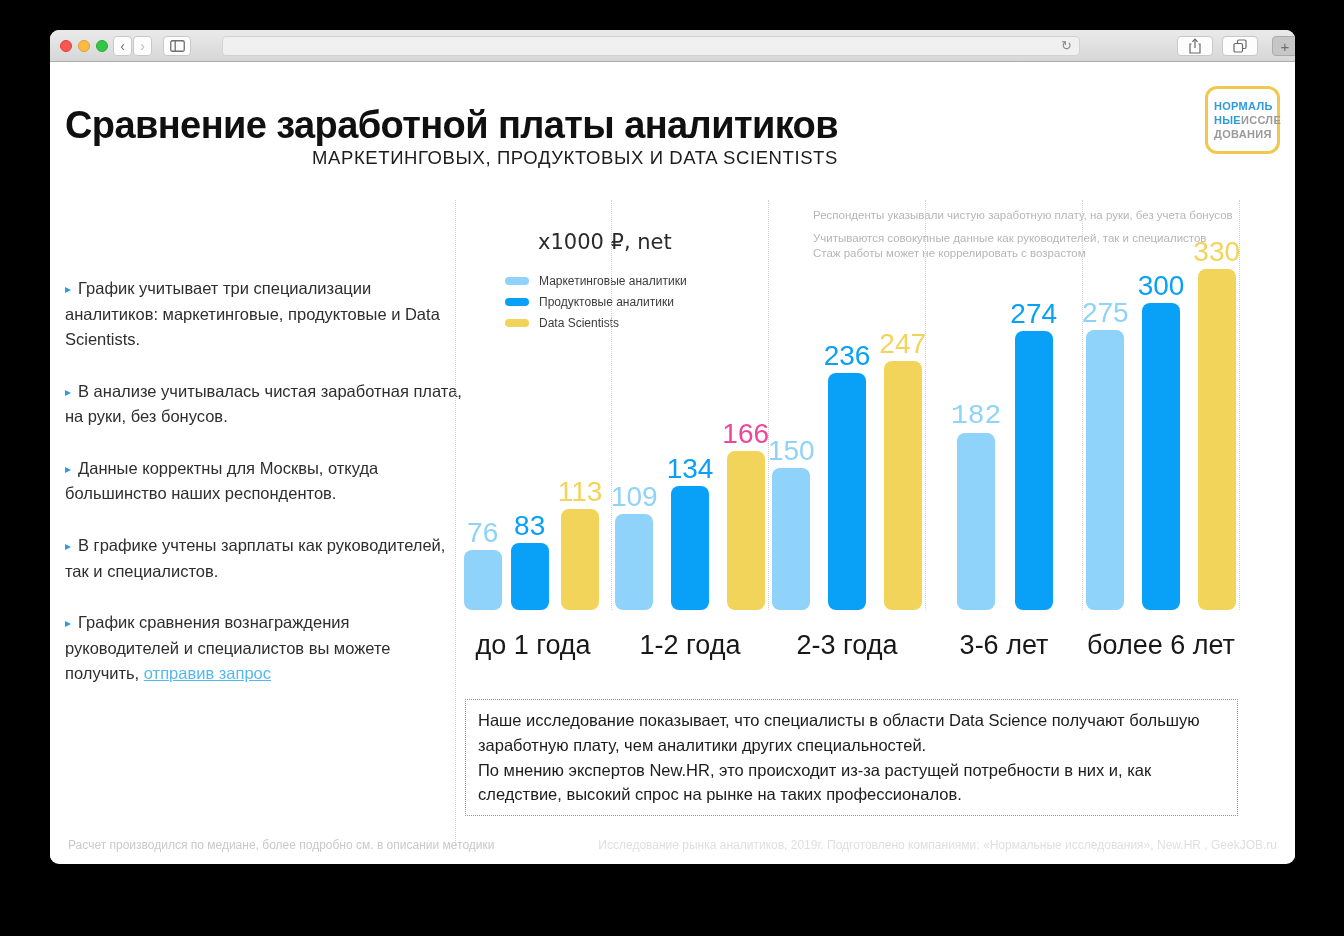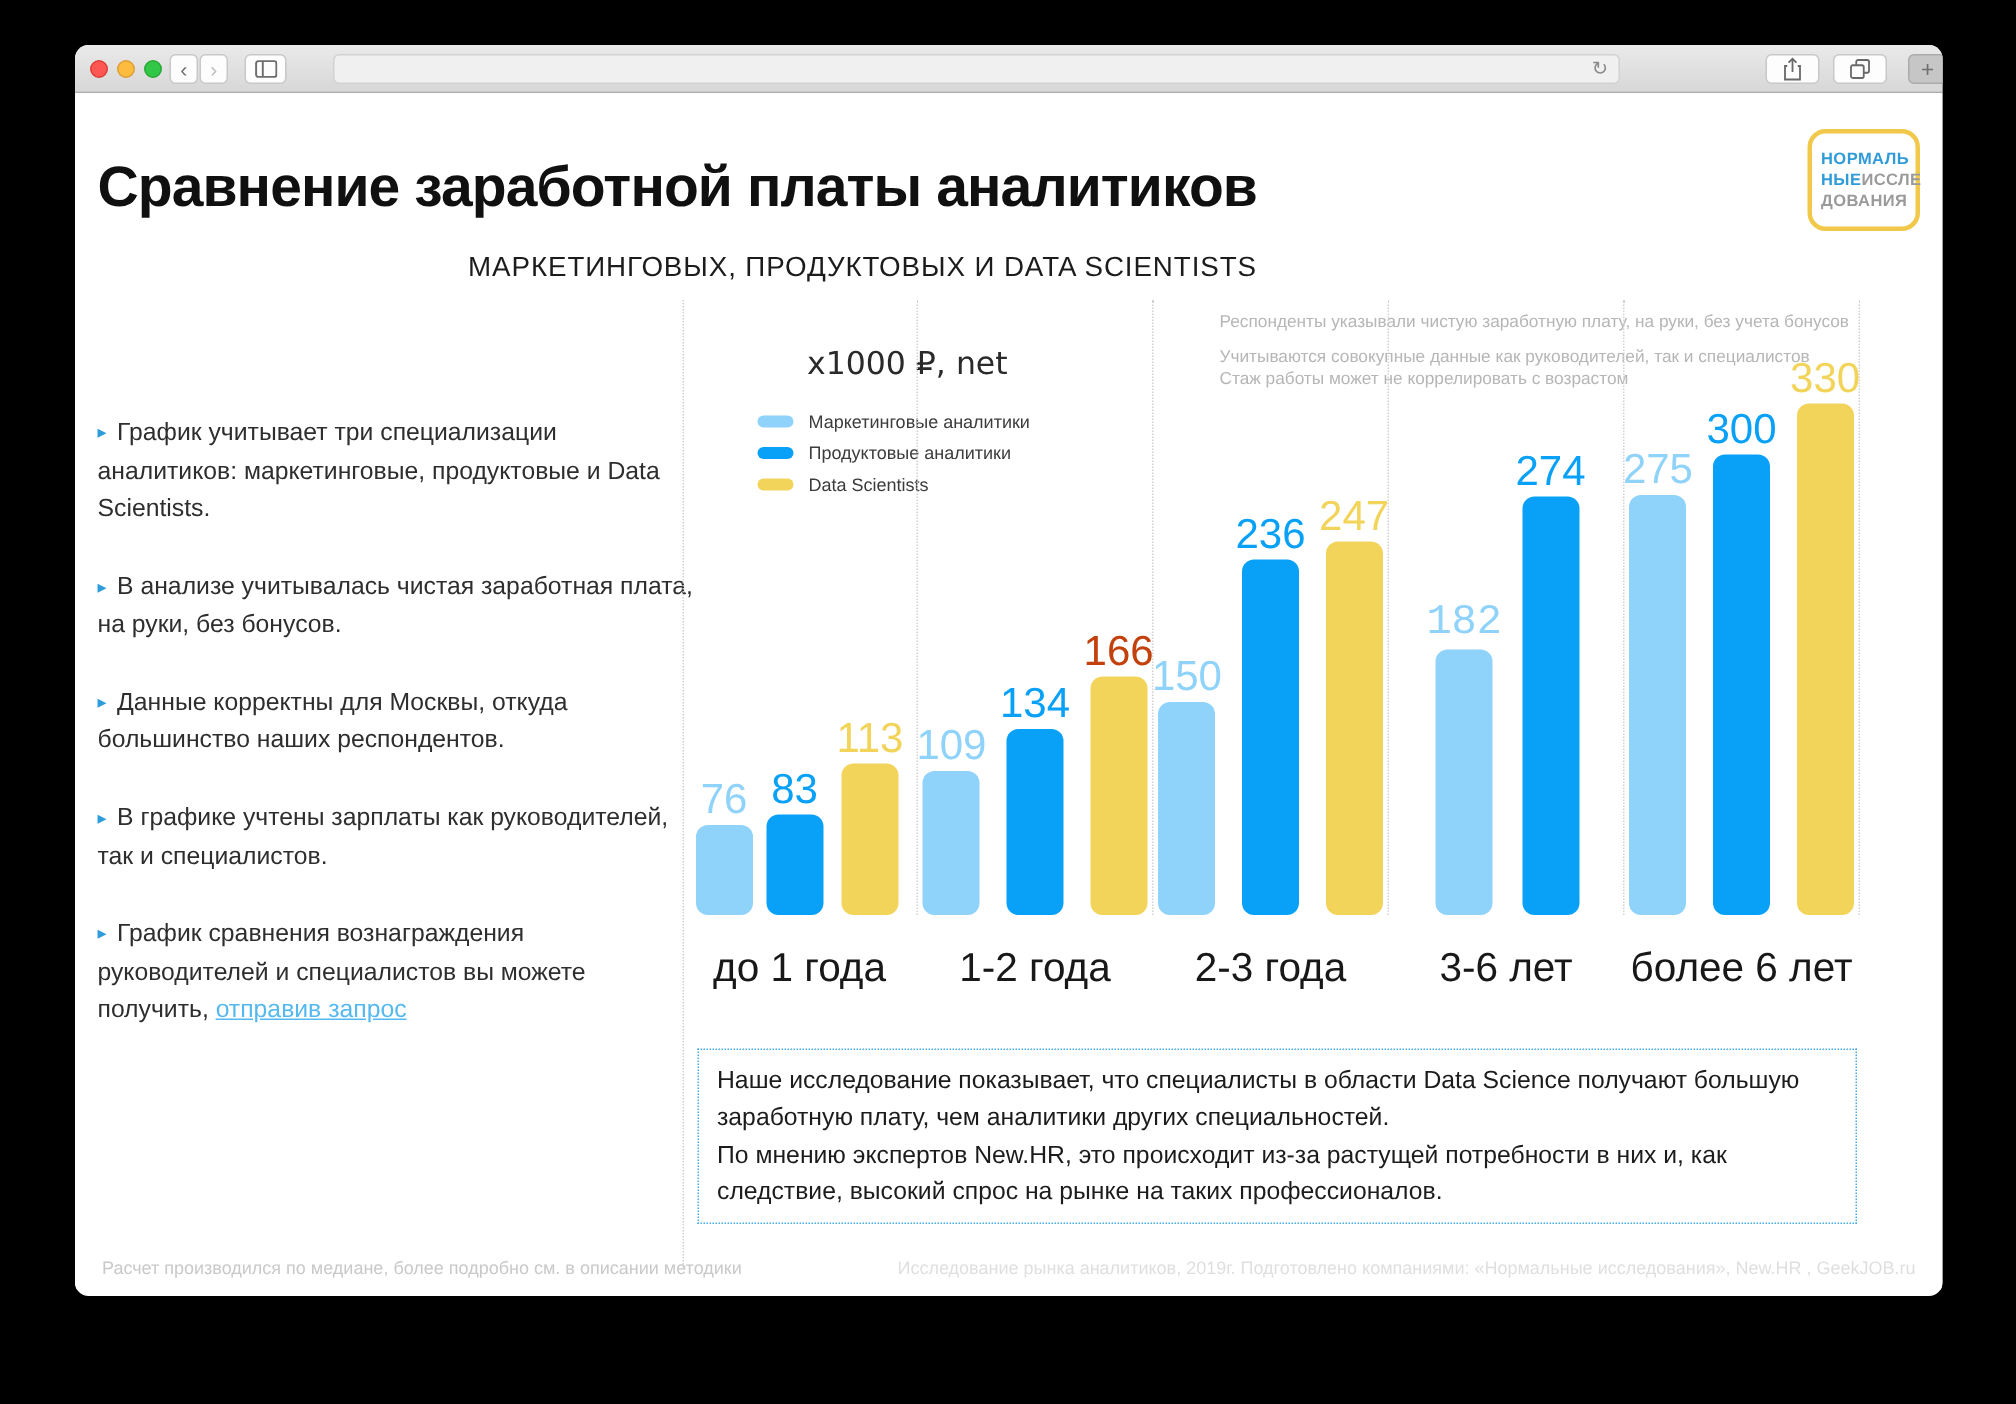--- a/index.html
+++ b/index.html
@@ -39,21 +39,21 @@
     background:#F0F0F0; border:1px solid #D2D2D2; border-radius:4px;
   }
   .reload { position:absolute; right:7px; top:1px; font-size:13px; color:#8A8A8A; cursor:default; }
   .icon-svg { display:block; }
   
   .content { position:relative; height:798px; background:#fff; }
   .title-wrap { position:absolute; left:15px; top:42px; display:inline-block; }
   .title-wrap h1 {
     margin:0; font-size:38px; font-weight:700; color:#101010; letter-spacing:-0.6px; white-space:nowrap;
   }
-  .subtitle { margin-top:20px; font-size:18.5px; letter-spacing:0.6px; color:#1c1c1c; text-align:right; }
+  .subtitle { margin-top:0; font-size:18.5px; letter-spacing:0.6px; color:#1c1c1c; text-align:right; }
   .logo {
     position:absolute; left:1155px; top:24px; width:75px; height:68px;
     border:3px solid #F2C84B; border-radius:12px; background:#fff;
     display:flex; flex-direction:column; justify-content:center; padding-left:6px;
     font-size:11px; font-weight:700; line-height:1.3; letter-spacing:0.3px; white-space:nowrap;
   }
   .logo .blue { color:#2F9BD8; } .logo .gray { color:#9A9A9A;text-align:center; }
   .bullets { position:absolute; left:15px; top:214px; width:400px; }
   .bullet { margin-bottom:26px; font-size:16.5px; line-height:1.55; color:#2E2E2E; }
   .marker { color:#2D9CDB; margin-right:7px; font-size:12px; vertical-align:1px; }
@@ -194,21 +194,21 @@
         <div class="group">
           <div class="barcell">
             <div class="val" style="color: rgb(143, 210, 250);">109</div>
             <div class="bar" style="height: 96px; background: rgb(143, 210, 250);"></div>
           </div>
           <div class="barcell">
             <div class="val" style="color: rgb(9, 161, 247);">134</div>
             <div class="bar" style="height: 124px; background: rgb(9, 161, 247);"></div>
           </div>
           <div class="barcell">
-            <div class="val" style="color: #c2410c;">166</div>
+            <div class="val" style="color: #ec4899;">166</div>
             <div class="bar" style="height: 159px; background: rgb(243, 212, 90);"></div>
           </div>
           <div class="cat">1-2 года</div>
         </div>
         <div class="group">
           <div class="barcell">
             <div class="val" style="color: rgb(143, 210, 250);">150</div>
             <div class="bar" style="height: 142px; background: rgb(143, 210, 250);"></div>
           </div>
           <div class="barcell">

